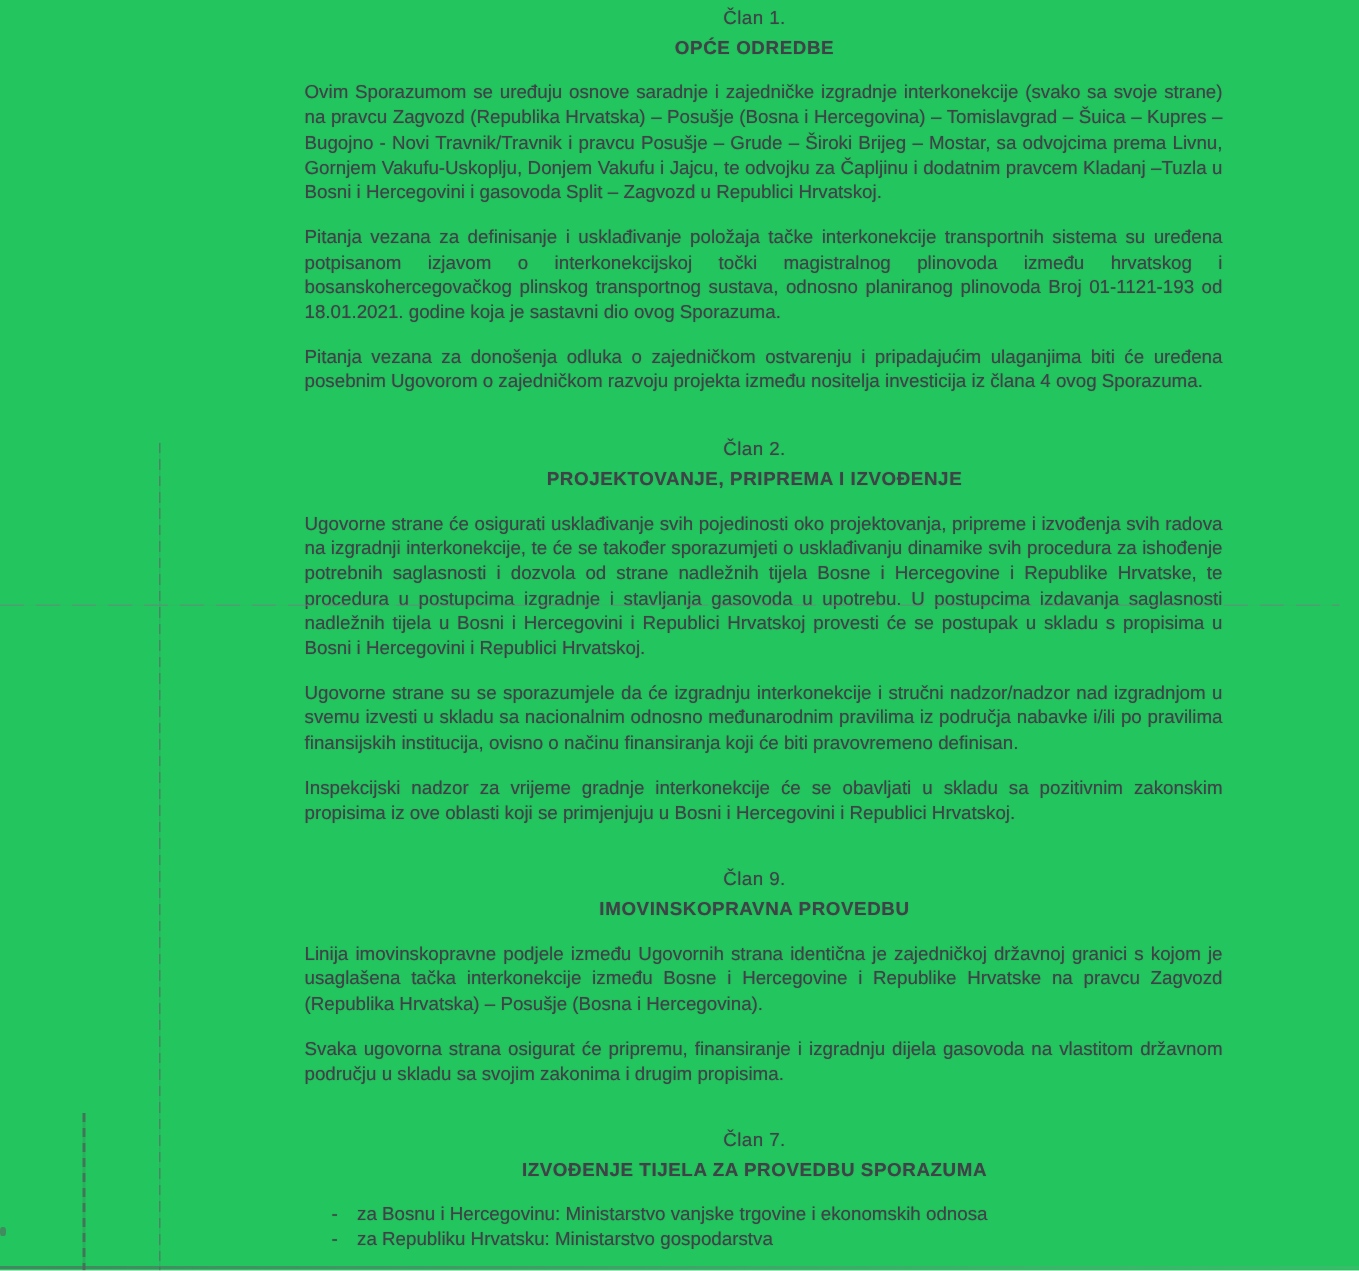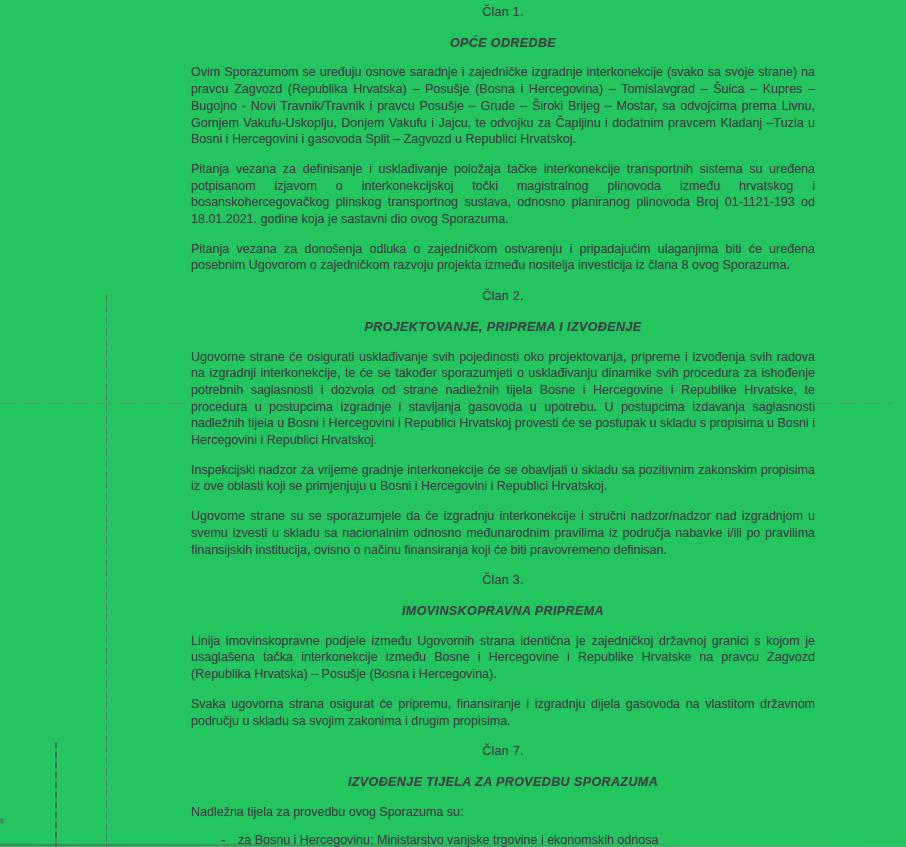--- a/index.html
+++ b/index.html
@@ -21,33 +21,32 @@
     left: 191px;
     top: 4px;
     width: 624px;
     color: #3f4246;
     font-size: 12.5px;
     line-height: 16.7px;
     text-shadow: 0 0 0.7px rgba(70,72,78,0.55);
   }
   .article-heading {
     text-align: center;
-    margin-top: 14px;
+    margin-top: 28px;
     font-weight: 400;
     letter-spacing: 0.3px;
   }
   .article-subheading {
     text-align: center;
     font-weight: 700;
     letter-spacing: 0.4px;
-    margin-top: 14px;
-    font-style: italic;
+    margin-top: 3px;
   }
   .content p {
-    margin: 13px 0 0 0;
+    margin: 13px 0 0 12px;
     text-align: justify;
   }
   .content section:first-child .article-heading {
     margin-top: 0;
   }
   .dash-list {
     list-style: none;
     margin: 12px 0 0 0;
     padding: 0 0 0 30px;
   }
@@ -114,45 +113,44 @@
 
 <div class="page">
 
   <div class="content">
 
     <section>
       <div class="article-heading">Član 1.</div>
       <div class="article-subheading">OPĆE ODREDBE</div>
       <p>Ovim Sporazumom se uređuju osnove saradnje i zajedničke izgradnje interkonekcije (svako sa svoje strane) na pravcu Zagvozd (Republika Hrvatska) – Posušje (Bosna i Hercegovina) – Tomislavgrad – Šuica – Kupres – Bugojno - Novi Travnik/Travnik i pravcu Posušje – Grude – Široki Brijeg – Mostar, sa odvojcima prema Livnu, Gornjem Vakufu-Uskoplju, Donjem Vakufu i Jajcu, te odvojku za Čapljinu i dodatnim pravcem Kladanj –Tuzla u Bosni i Hercegovini i gasovoda Split – Zagvozd u Republici Hrvatskoj.</p>
       <p>Pitanja vezana za definisanje i usklađivanje položaja tačke interkonekcije transportnih sistema su uređena potpisanom izjavom o interkonekcijskoj točki magistralnog plinovoda između hrvatskog i bosanskohercegovačkog plinskog transportnog sustava, odnosno planiranog plinovoda Broj 01-1121-193 od 18.01.2021. godine koja je sastavni dio ovog Sporazuma.</p>
-      <p>Pitanja vezana za donošenja odluka o zajedničkom ostvarenju i pripadajućim ulaganjima biti će uređena posebnim Ugovorom o zajedničkom razvoju projekta između nositelja investicija iz člana 8 ovog Sporazuma.</p>
+      <p>Pitanja vezana za donošenja odluka o zajedničkom ostvarenju i pripadajućim ulaganjima biti će uređena posebnim Ugovorom o zajedničkom razvoju projekta između nositelja investicija iz člana 4 ovog Sporazuma.</p>
     </section>
 
     <section>
       <div class="article-heading">Član 2.</div>
       <div class="article-subheading">PROJEKTOVANJE, PRIPREMA I IZVOĐENJE</div>
       <p>Ugovorne strane će osigurati usklađivanje svih pojedinosti oko projektovanja, pripreme i izvođenja svih radova na izgradnji interkonekcije, te će se također sporazumjeti o usklađivanju dinamike svih procedura za ishođenje potrebnih saglasnosti i dozvola od strane nadležnih tijela Bosne i Hercegovine i Republike Hrvatske, te procedura u postupcima izgradnje i stavljanja gasovoda u upotrebu. U postupcima izdavanja saglasnosti nadležnih tijela u Bosni i Hercegovini i Republici Hrvatskoj provesti će se postupak u skladu s propisima u Bosni i Hercegovini i Republici Hrvatskoj.</p>
+      <p>Ugovorne strane su se sporazumjele da će izgradnju interkonekcije i stručni nadzor/nadzor nad izgradnjom u svemu izvesti u skladu sa nacionalnim odnosno međunarodnim pravilima iz područja nabavke i/ili po pravilima finansijskih institucija, ovisno o načinu finansiranja koji će biti pravovremeno definisan.</p>
       <p>Inspekcijski nadzor za vrijeme gradnje interkonekcije će se obavljati u skladu sa pozitivnim zakonskim propisima iz ove oblasti koji se primjenjuju u Bosni i Hercegovini i Republici Hrvatskoj.</p>
-      <p>Ugovorne strane su se sporazumjele da će izgradnju interkonekcije i stručni nadzor/nadzor nad izgradnjom u svemu izvesti u skladu sa nacionalnim odnosno međunarodnim pravilima iz područja nabavke i/ili po pravilima finansijskih institucija, ovisno o načinu finansiranja koji će biti pravovremeno definisan.</p>
     </section>
 
     <section>
-      <div class="article-heading">Član 3.</div>
-      <div class="article-subheading">IMOVINSKOPRAVNA PRIPREMA</div>
+      <div class="article-heading">Član 9.</div>
+      <div class="article-subheading">IMOVINSKOPRAVNA PROVEDBU</div>
       <p>Linija imovinskopravne podjele između Ugovornih strana identična je zajedničkoj državnoj granici s kojom je usaglašena tačka interkonekcije između Bosne i Hercegovine i Republike Hrvatske na pravcu Zagvozd (Republika Hrvatska) – Posušje (Bosna i Hercegovina).</p>
     </section>
 
     <section>
       <p>Svaka ugovorna strana osigurat će pripremu, finansiranje i izgradnju dijela gasovoda na vlastitom državnom području u skladu sa svojim zakonima i drugim propisima.</p>
     </section>
 
     <section>
       <div class="article-heading">Član 7.</div>
       <div class="article-subheading">IZVOĐENJE TIJELA ZA PROVEDBU SPORAZUMA</div>
-      <p>Nadležna tijela za provedbu ovog Sporazuma su:</p>
       <ul class="dash-list">
         <li>
           <span class="dash">-</span>
           <span>za Bosnu i Hercegovinu: Ministarstvo vanjske trgovine i ekonomskih odnosa</span>
         </li>
         <li>
           <span class="dash">-</span>
           <span>za Republiku Hrvatsku: Ministarstvo gospodarstva</span>
         </li>
       </ul>

